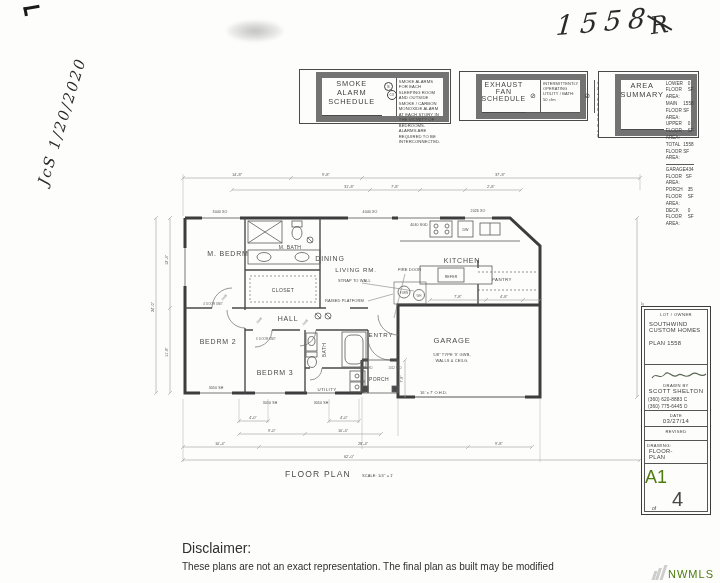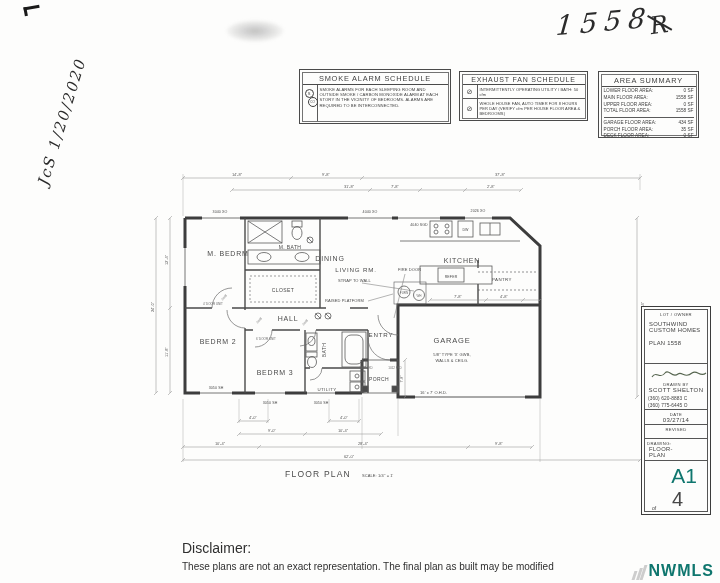--- a/index.html
+++ b/index.html
@@ -20,21 +20,21 @@
   .hw-num { left:556px; top:6px; font-size:27px; letter-spacing:7px;
     transform:rotate(-5deg) skewX(-10deg); }
   .hw-rx { left:650px; top:11px; font-size:24px; transform:rotate(-8deg); }
   .rx-strike { position:absolute; left:-4px; top:11px; width:28px; height:0;
     border-top:2.2px solid #2b2b2b; transform:rotate(38deg); }
   .hw-sig { left:34px; top:182px; font-size:15px; width:160px; letter-spacing:2px;
     transform:rotate(-73deg); transform-origin:0 0; white-space:nowrap; }
 
   
   .sched { background:#fdfdfc; border:1.4px solid #4a4a4a; padding:1.5px; }
-  .sched-in { border:1px solid #737373; height:100%; box-sizing:border-box; display:flex; flex-direction:column; }
+  .sched-in { border:6px solid #737373; height:100%; box-sizing:border-box; display:flex; flex-direction:row;margin-left:14px; }
   .sched-title { text-align:center; font-size:7.4px; letter-spacing:.8px; color:#3f3f3f;
     border-bottom:1px solid #4a4a4a; padding:1.5px 0 1px; }
   .sched-row { display:flex; flex:1; border-bottom:1px solid #5a5a5a; }
   .sched-row:last-child { border-bottom:none; }
   .icon-cell { width:14px; border-right:1px solid #5a5a5a; position:relative; flex:none;
     display:flex; align-items:center; justify-content:center; font-size:7px; color:#3f3f3f; }
   .sched-txt { flex:1; font-size:4.2px; line-height:1.3; padding:1.5px 2px; color:#3f3f3f; letter-spacing:.1px; }
   .sa-c { position:absolute; border:1px solid #3f3f3f; border-radius:50%; text-align:center; color:#3f3f3f; }
   .sa-c1 { left:2px; top:4px; width:7px; height:7px; font-size:4px; line-height:7px; }
   .sa-c2 { left:5px; top:12px; width:8px; height:8px; font-size:3px; line-height:8px; }
@@ -45,34 +45,34 @@
 
   
   .tb { left:641px; top:306px; width:68px; height:207px; border:1.6px solid #3c3c3c; background:#fdfdfc; }
   .tb-in { position:absolute; inset:2px; border:1px solid #555; display:flex; flex-direction:column; }
   .tb-s { border-bottom:1px solid #555; box-sizing:border-box; color:#3f3f3f; }
   .tb-s:last-child { border-bottom:none; }
   .tb-small { font-size:4.2px; text-align:center; letter-spacing:.4px; padding-top:2px; }
   .tb-line { font-size:5.8px; padding-left:4px; letter-spacing:.3px; }
   .tb-phone { font-size:4.8px; padding-left:3px; line-height:1.5; letter-spacing:.1px; }
   .tb-mid { font-size:6px; text-align:center; letter-spacing:.4px; }
-  .sheet-a1 { font-size:21px; text-align:right; padding:3px 10px 0 0; color:#0f766e; }
+  .sheet-a1 { font-size:18px; text-align:left; padding:3px 10px 0 0; color:#4d7c0f; }
   .sheet-row { display:flex; align-items:flex-end; }
   .sheet-of { font-size:5px; margin-left:7px; }
   .sheet-4 { font-size:20px; margin:0 auto; transform:translateX(-4px); color:#474747; }
 
   
   .disc { left:182px; top:540px; font-size:14px; color:#2f2f2f; }
   .disc2 { left:182px; top:561px; font-size:10px; color:#2f2f2f; }
 
   
   .wm { right:6px; bottom:3px; display:flex; align-items:flex-end; }
   .wm-bars { display:flex; align-items:flex-end; margin-right:2px; }
   .wm-bars div { width:3px; background:#cdcdcd; margin-right:1.5px; transform:skewX(-18deg); }
-  .wm-text { font-size:16px; font-weight:bold; letter-spacing:1px; color:#0f766e; }
+  .wm-text { font-size:11px; font-weight:normal; letter-spacing:1px; color:#4d7c0f; }
 
   svg text { font-family:"Liberation Sans", sans-serif; fill:#4a4a4a; }
   .room { font-size:7px; letter-spacing:.8px; }
   .room-sm { font-size:5px; letter-spacing:.4px; }
   .lbl { font-size:3.6px; letter-spacing:.1px; }
   .note { font-size:4px; letter-spacing:.1px; }
   .dim { font-size:4px; fill:#5a5a5a; }
   .tag { font-size:3px; fill:#6a6a6a; }
 </style>
 </head>

